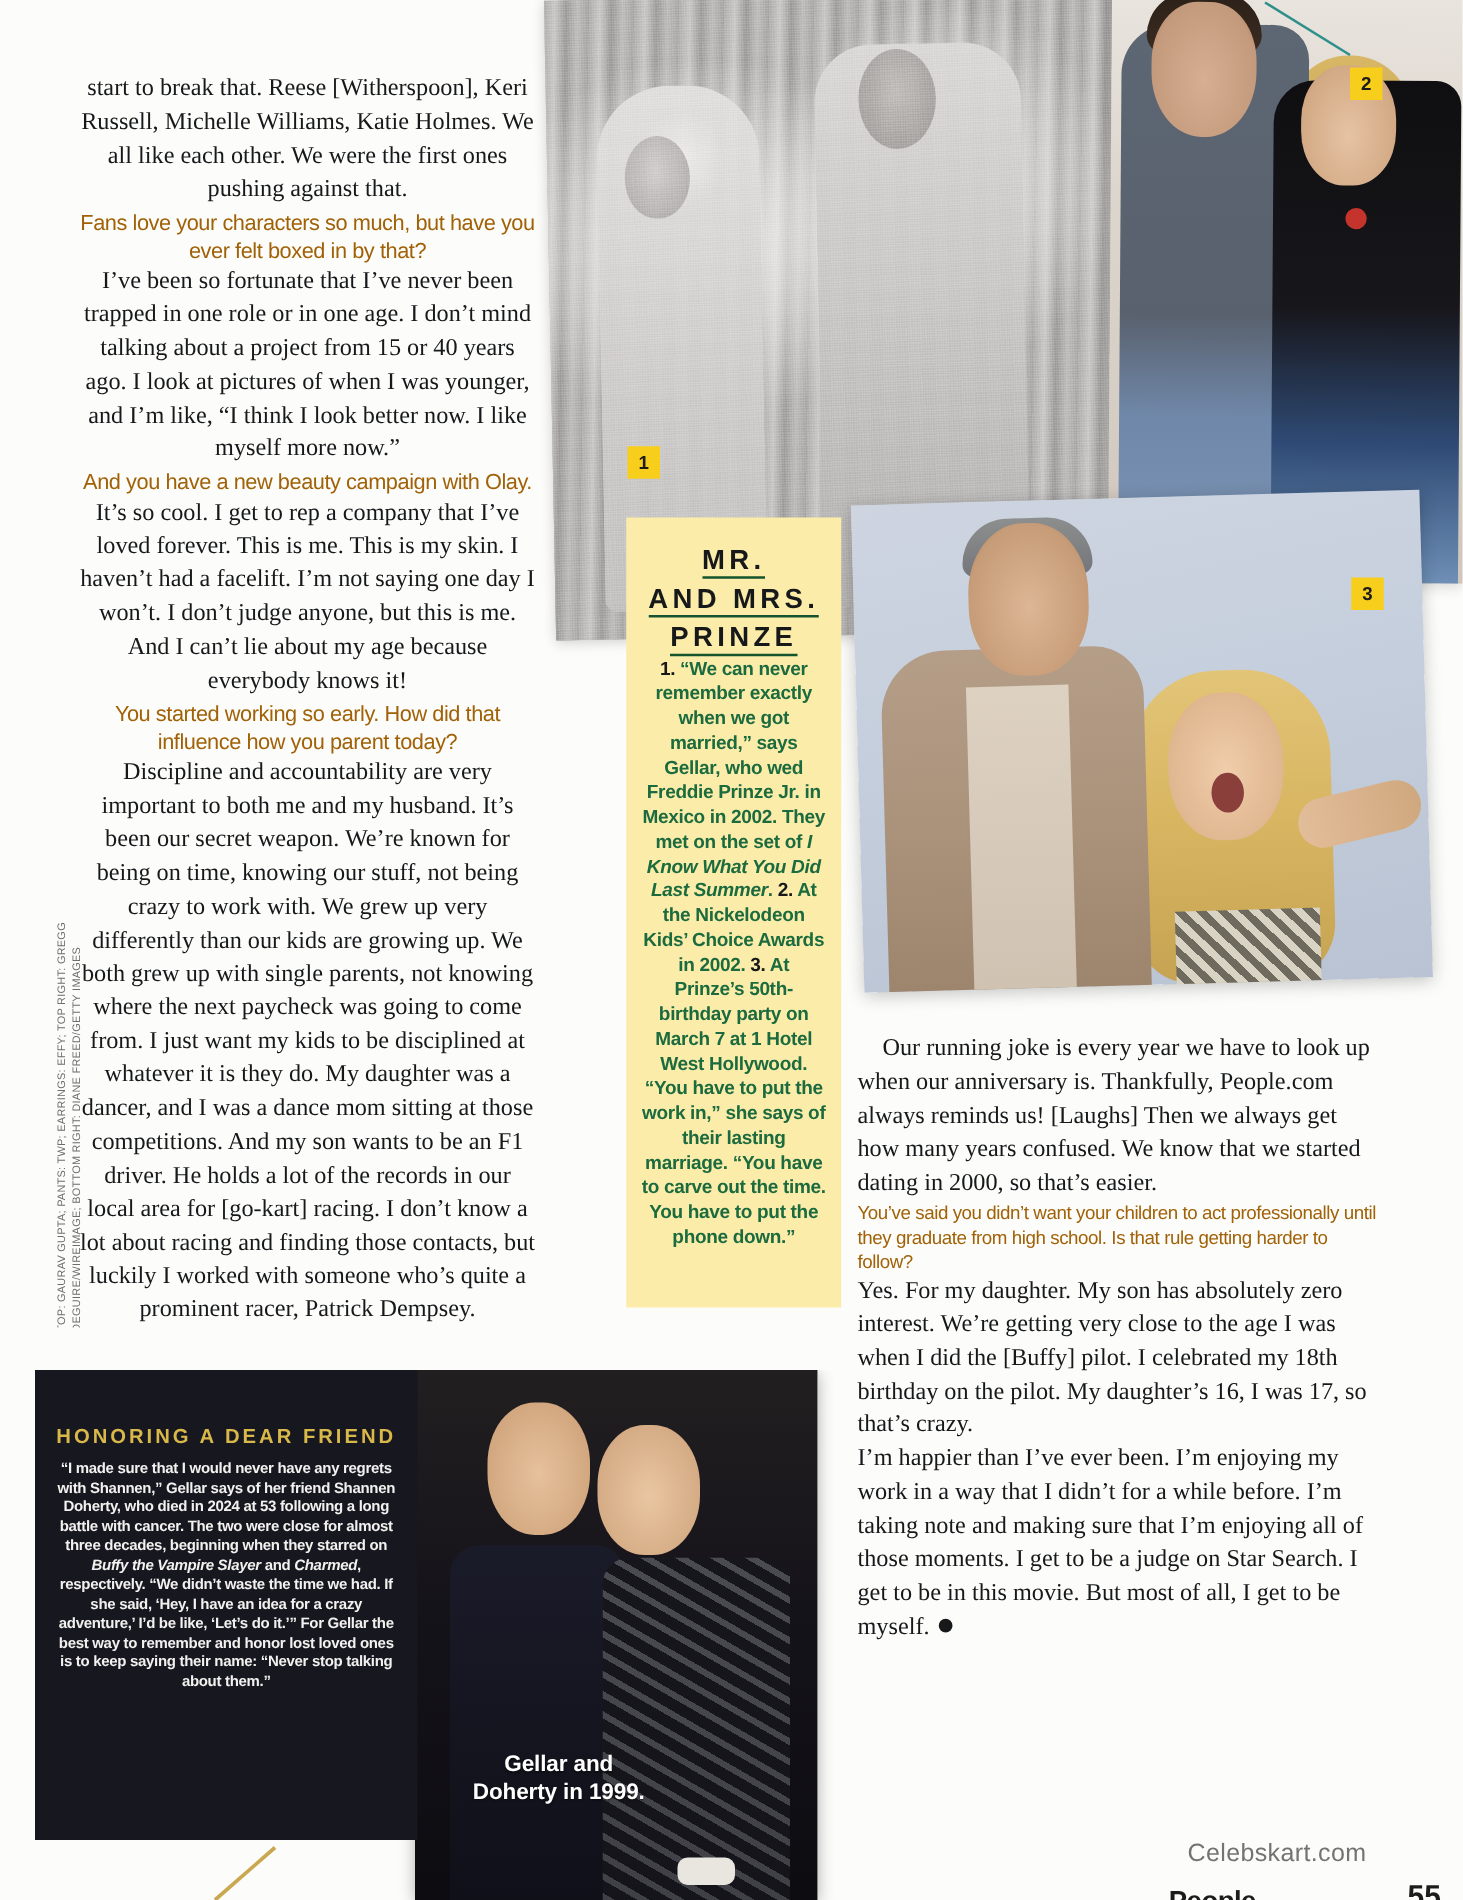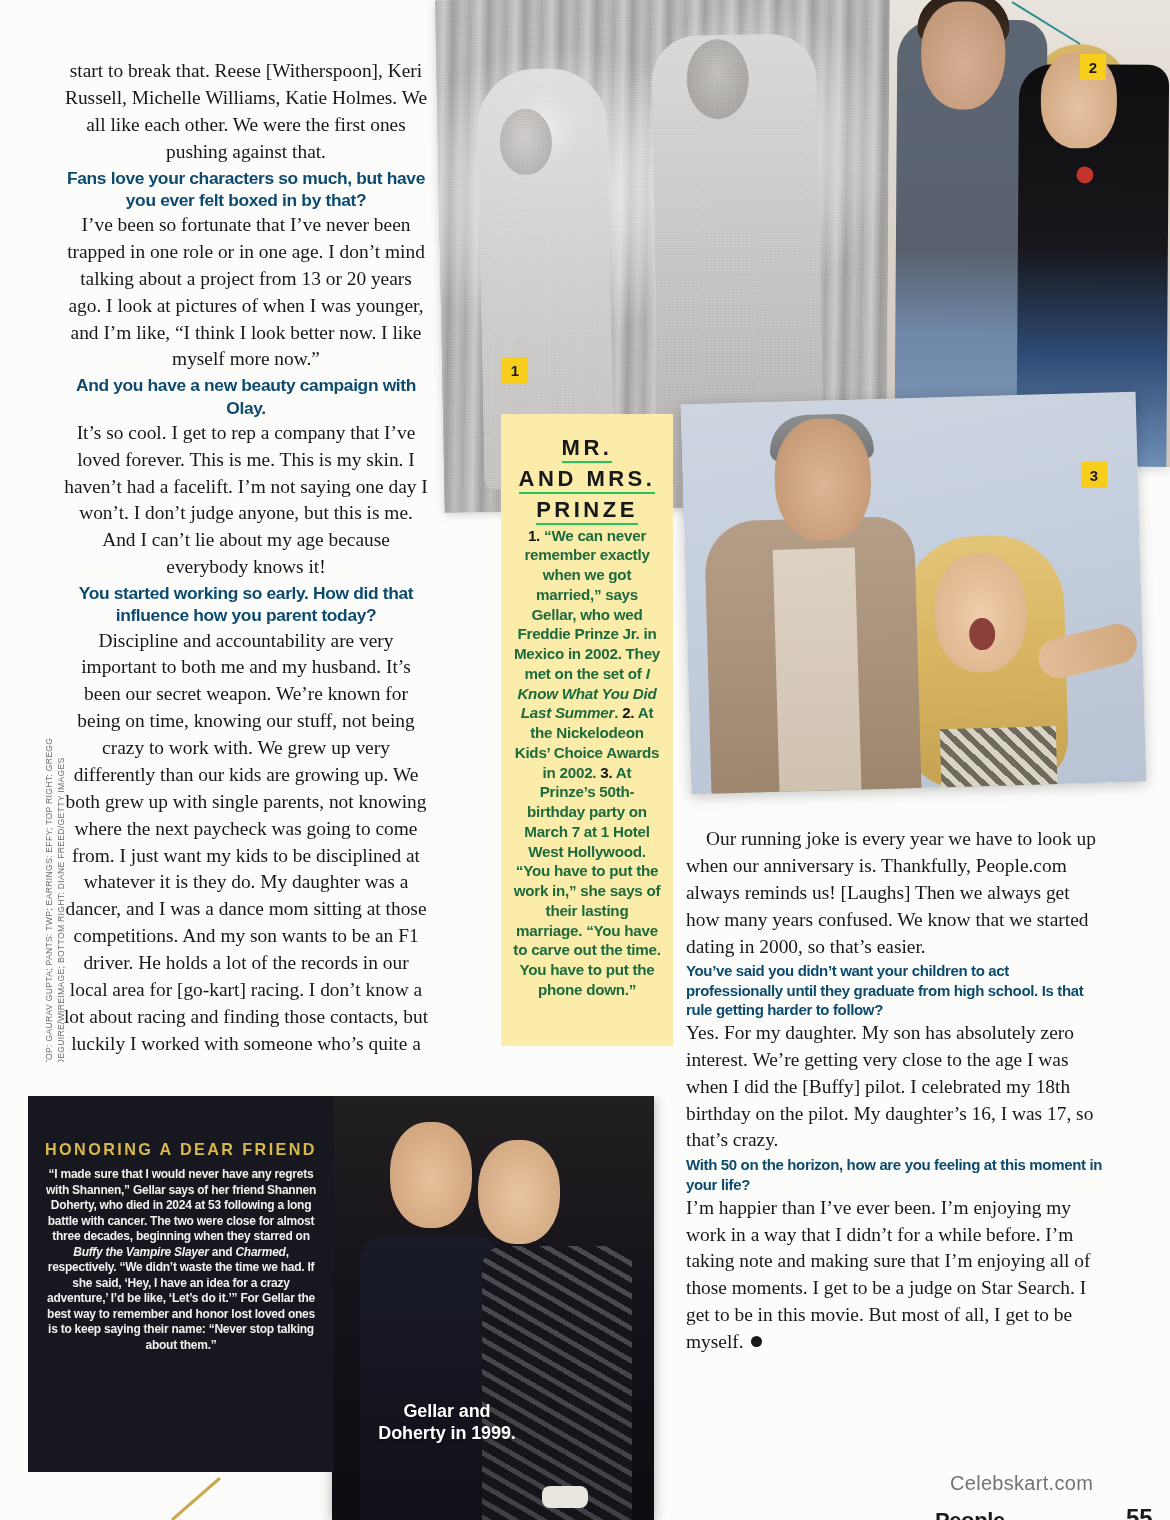--- a/index.html
+++ b/index.html
@@ -259,23 +259,23 @@
     position: absolute;
     left: 63px; top: 58px;
     width: 366px;
     font-size: 19.4px;
     line-height: 1.385;
     color: #16181a;
     text-align: center;
   }
   #col-left p, #col-right p { margin: 0; }
   .q {
-    color: #0c4a6e;
-    font-family: "Liberation Sans", sans-serif;
-    font-weight: bold;
+    color: #a16207;
+    font-family: "Liberation Sans", sans-serif;
+    font-weight: normal;
     font-size: 17.4px;
     line-height: 1.28;
     letter-spacing: -0.35px;
     margin: 1px 0 1px 0 !important;
   }
   .a { margin: 0 0 0 0 !important; }
   .a.indent { text-indent: 20px; }
 
   
   #yellow-box {
@@ -289,21 +289,21 @@
   #yellow-title {
     margin: 18px 0 0 0;
     text-align: center;
     font-family: "Liberation Sans", sans-serif;
     font-weight: bold;
     font-size: 22px;
     letter-spacing: 3.5px;
     line-height: 1.42;
     color: #16181a;
   }
-  #yellow-title .u { border-bottom: 2px solid #22c55e; padding-bottom: 1px; }
+  #yellow-title .u { border-bottom: 2px solid #14532d; padding-bottom: 1px; }
   #yellow-body {
     margin: 0 12px 0 12px;
     text-align: center;
     font-family: "Liberation Sans", sans-serif;
     font-weight: bold;
     font-size: 15.2px;
     line-height: 1.30;
     letter-spacing: -0.25px;
     color: #1c6b3e;
   }
@@ -454,21 +454,21 @@
     <line x1="2" y1="2" x2="70" y2="44" stroke="#2f8f8a" stroke-width="2"></line>
   </svg>
 
   <div class="badge" id="badge-1">1</div>
   <div class="badge" id="badge-2">2</div>
   <div class="badge" id="badge-3">3</div>
 
   <div id="col-left">
     <p class="a">start to break that. Reese [Witherspoon], Keri Russell, Michelle Williams, Katie Holmes. We all like each other. We were the first ones pushing against that.</p>
     <p class="q">Fans love your characters so much, but have you ever felt boxed in by that?</p>
-    <p class="a">I’ve been so fortunate that I’ve never been trapped in one role or in one age. I don’t mind talking about a project from 13 or 20 years ago. I look at pictures of when I was younger, and I’m like, “I think I look better now. I like myself more now.”</p>
+    <p class="a">I’ve been so fortunate that I’ve never been trapped in one role or in one age. I don’t mind talking about a project from 15 or 40 years ago. I look at pictures of when I was younger, and I’m like, “I think I look better now. I like myself more now.”</p>
     <p class="q">And you have a new beauty campaign with Olay.</p>
     <p class="a">It’s so cool. I get to rep a company that I’ve loved forever. This is me. This is my skin. I haven’t had a facelift. I’m not saying one day I won’t. I don’t judge anyone, but this is me. And I can’t lie about my age because everybody knows it!</p>
     <p class="q">You started working so early. How did that influence how you parent today?</p>
     <p class="a">Discipline and accountability are very important to both me and my husband. It’s been our secret weapon. We’re known for being on time, knowing our stuff, not being crazy to work with. We grew up very differently than our kids are growing up. We both grew up with single parents, not knowing where the next paycheck was going to come from. I just want my kids to be disciplined at whatever it is they do. My daughter was a dancer, and I was a dance mom sitting at those competitions. And my son wants to be an F1 driver. He holds a lot of the records in our local area for [go-kart] racing. I don’t know a lot about racing and finding those contacts, but luckily I worked with someone who’s quite a prominent racer, Patrick Dempsey.</p>
     <p class="q">You and Freddie have always been private about your relationship. Has that helped its longevity?</p>
   </div>
 
   <div id="yellow-box">
     <div id="yellow-title">
       <span class="u">MR.</span><br>
@@ -479,21 +479,20 @@
       <span class="num">1.</span><span> “We can never remember exactly when we got married,” says Gellar, who wed Freddie Prinze Jr. in Mexico in 2002. They met on the set of </span><span class="it">I Know What You Did Last Summer</span><span>.</span>
       <span class="num">2.</span><span> At the Nickelodeon Kids’ Choice Awards in 2002.</span>
       <span class="num">3.</span><span> At Prinze’s 50th-birthday party on March 7 at 1 Hotel West Hollywood. “You have to put the work in,” she says of their lasting marriage. “You have to carve out the time. You have to put the phone down.”</span>
     </div>
   </div>
 
   <div id="col-right">
     <p class="a indent">Our running joke is every year we have to look up when our anniversary is. Thankfully, People.com always reminds us! [Laughs] Then we always get how many years confused. We know that we started dating in 2000, so that’s easier.</p>
     <p class="q">You’ve said you didn’t want your children to act professionally until they graduate from high school. Is that rule getting harder to follow?</p>
     <p class="a">Yes. For my daughter. My son has absolutely zero interest. We’re getting very close to the age I was when I did the [Buffy] pilot. I celebrated my 18th birthday on the pilot. My daughter’s 16, I was 17, so that’s crazy.</p>
-    <p class="q">With 50 on the horizon, how are you feeling at this moment in your life?</p>
     <p class="a"><span>I’m happier than I’ve ever been. I’m enjoying my work in a way that I didn’t for a while before. I’m taking note and making sure that I’m enjoying all of those moments. I get to be a judge on Star Search. I get to be in this movie. But most of all, I get to be myself.</span><span class="enddot"></span></p>
   </div>
 
   <div id="gutter"></div>
 
   <div class="photo" id="photo-friends">
     <div class="f-left-hair"></div>
     <div class="f-right-hair"></div>
     <div class="f-left"></div>
     <div class="f-left-head"></div>

